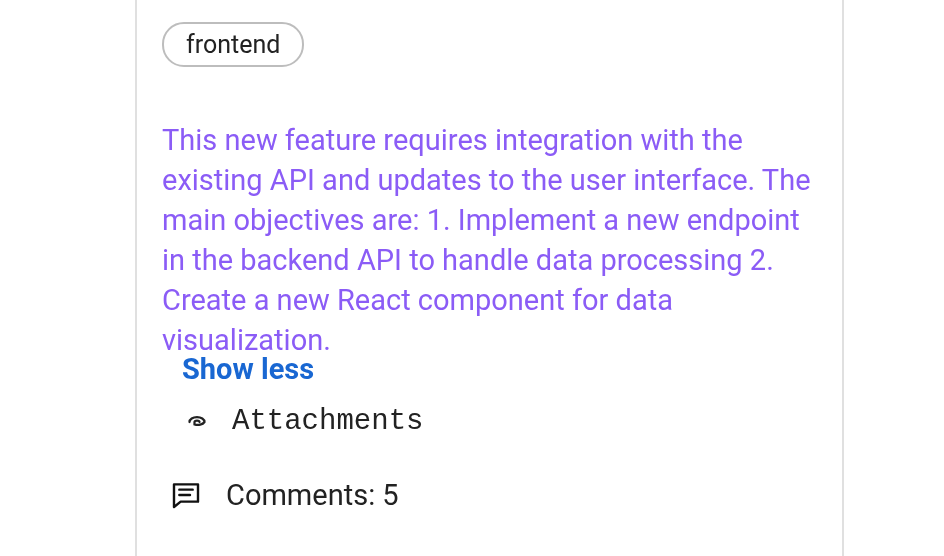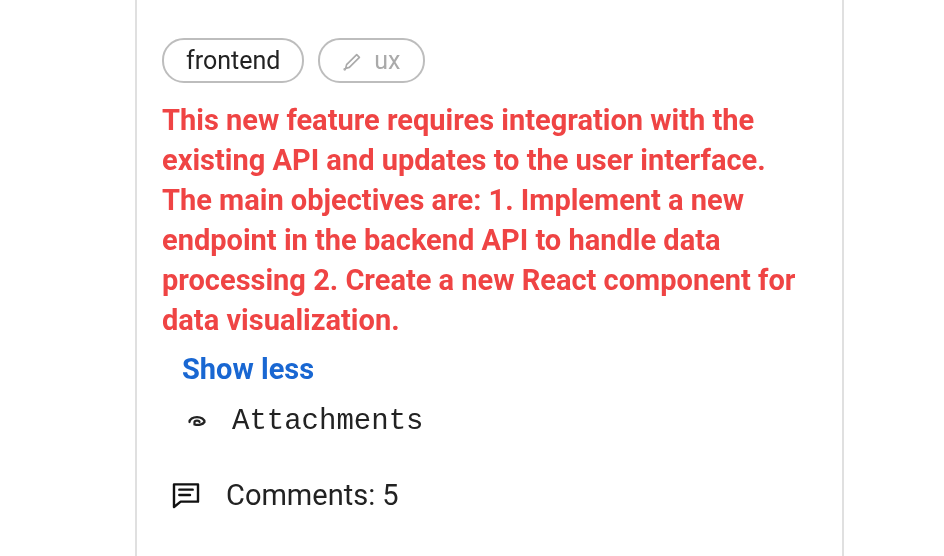--- a/index.html
+++ b/index.html
@@ -26,21 +26,21 @@
       align-items: center;
       gap: 18px;
       position: absolute;
       top: 10px;
       left: 25px;
     }
     .labels-header .icon svg { width: 32px; height: 32px; }
     .labels-header .txt { font-size: 30px; color: #111; font-weight: 400; }
     .chips {
       position: absolute;
-      top: 78px;
+      top: 62px;
       left: 25px;
       display: flex;
       gap: 14px;
       align-items: flex-start;
     }
     .chip {
       display: inline-flex;
       align-items: center;
       gap: 10px;
       border: 2px solid #bdbdbd;
@@ -48,27 +48,27 @@
       padding: 6px 22px;
       font-size: 25px;
       color: #222;
       background: #fff;
     }
     .chip .chip-icon svg { width: 22px; height: 22px; display:block; }
     .chip.muted { color: #aaa; }
     .chip.muted svg { stroke: #aaa; }
     .description {
       position: absolute;
-      top: 140px;
+      top: 160px;
       left: 25px;
       right: 30px;
       font-size: 29px;
       line-height: 1.38;
-      color: #ef4444;
-      font-weight: 700;
+      color: #8b5cf6;
+      font-weight: 400;
     }
     .show-less {
       position: absolute;
       top: 392px;
       left: 45px;
       font-size: 29px;
       color: #1967d2;
       font-weight: 700;
       cursor: pointer;
     }
@@ -106,29 +106,20 @@
         <circle cx="7" cy="7" r="1.5"></circle>
       </svg>
     </span>
     <span class="txt">Labels:</span>
   </div>
 
   <div class="chips">
     <span class="chip">
       <span>frontend</span>
     </span>
-    <span class="chip muted">
-      <span class="chip-icon">
-        <svg viewBox="0 0 24 24" fill="none" stroke="#aaa" stroke-width="1.8" stroke-linecap="round" stroke-linejoin="round">
-          <path d="M4 20 L5 16 L16 5 L19 8 L8 19 Z"></path>
-          <circle cx="3" cy="21" r="0.6" fill="#aaa"></circle>
-        </svg>
-      </span>
-      <span>ux</span>
-    </span>
   </div>
 
   <div class="description">This new feature requires integration with the existing API and updates to the user interface. The main objectives are: 1. Implement a new endpoint in the backend API to handle data processing 2. Create a new React component for data visualization.</div>
 
   <div class="show-less">Show less</div>
 
   <div class="attachments">
     <span class="icon">
       <svg viewBox="0 0 24 24" fill="none" stroke="#222" stroke-width="1.8" stroke-linecap="round">
         <path d="M6 12 A6 4 0 0 1 18 12 A6 4 0 0 1 10 14 L10 12 A2 1.2 0 0 1 14 12"></path>

